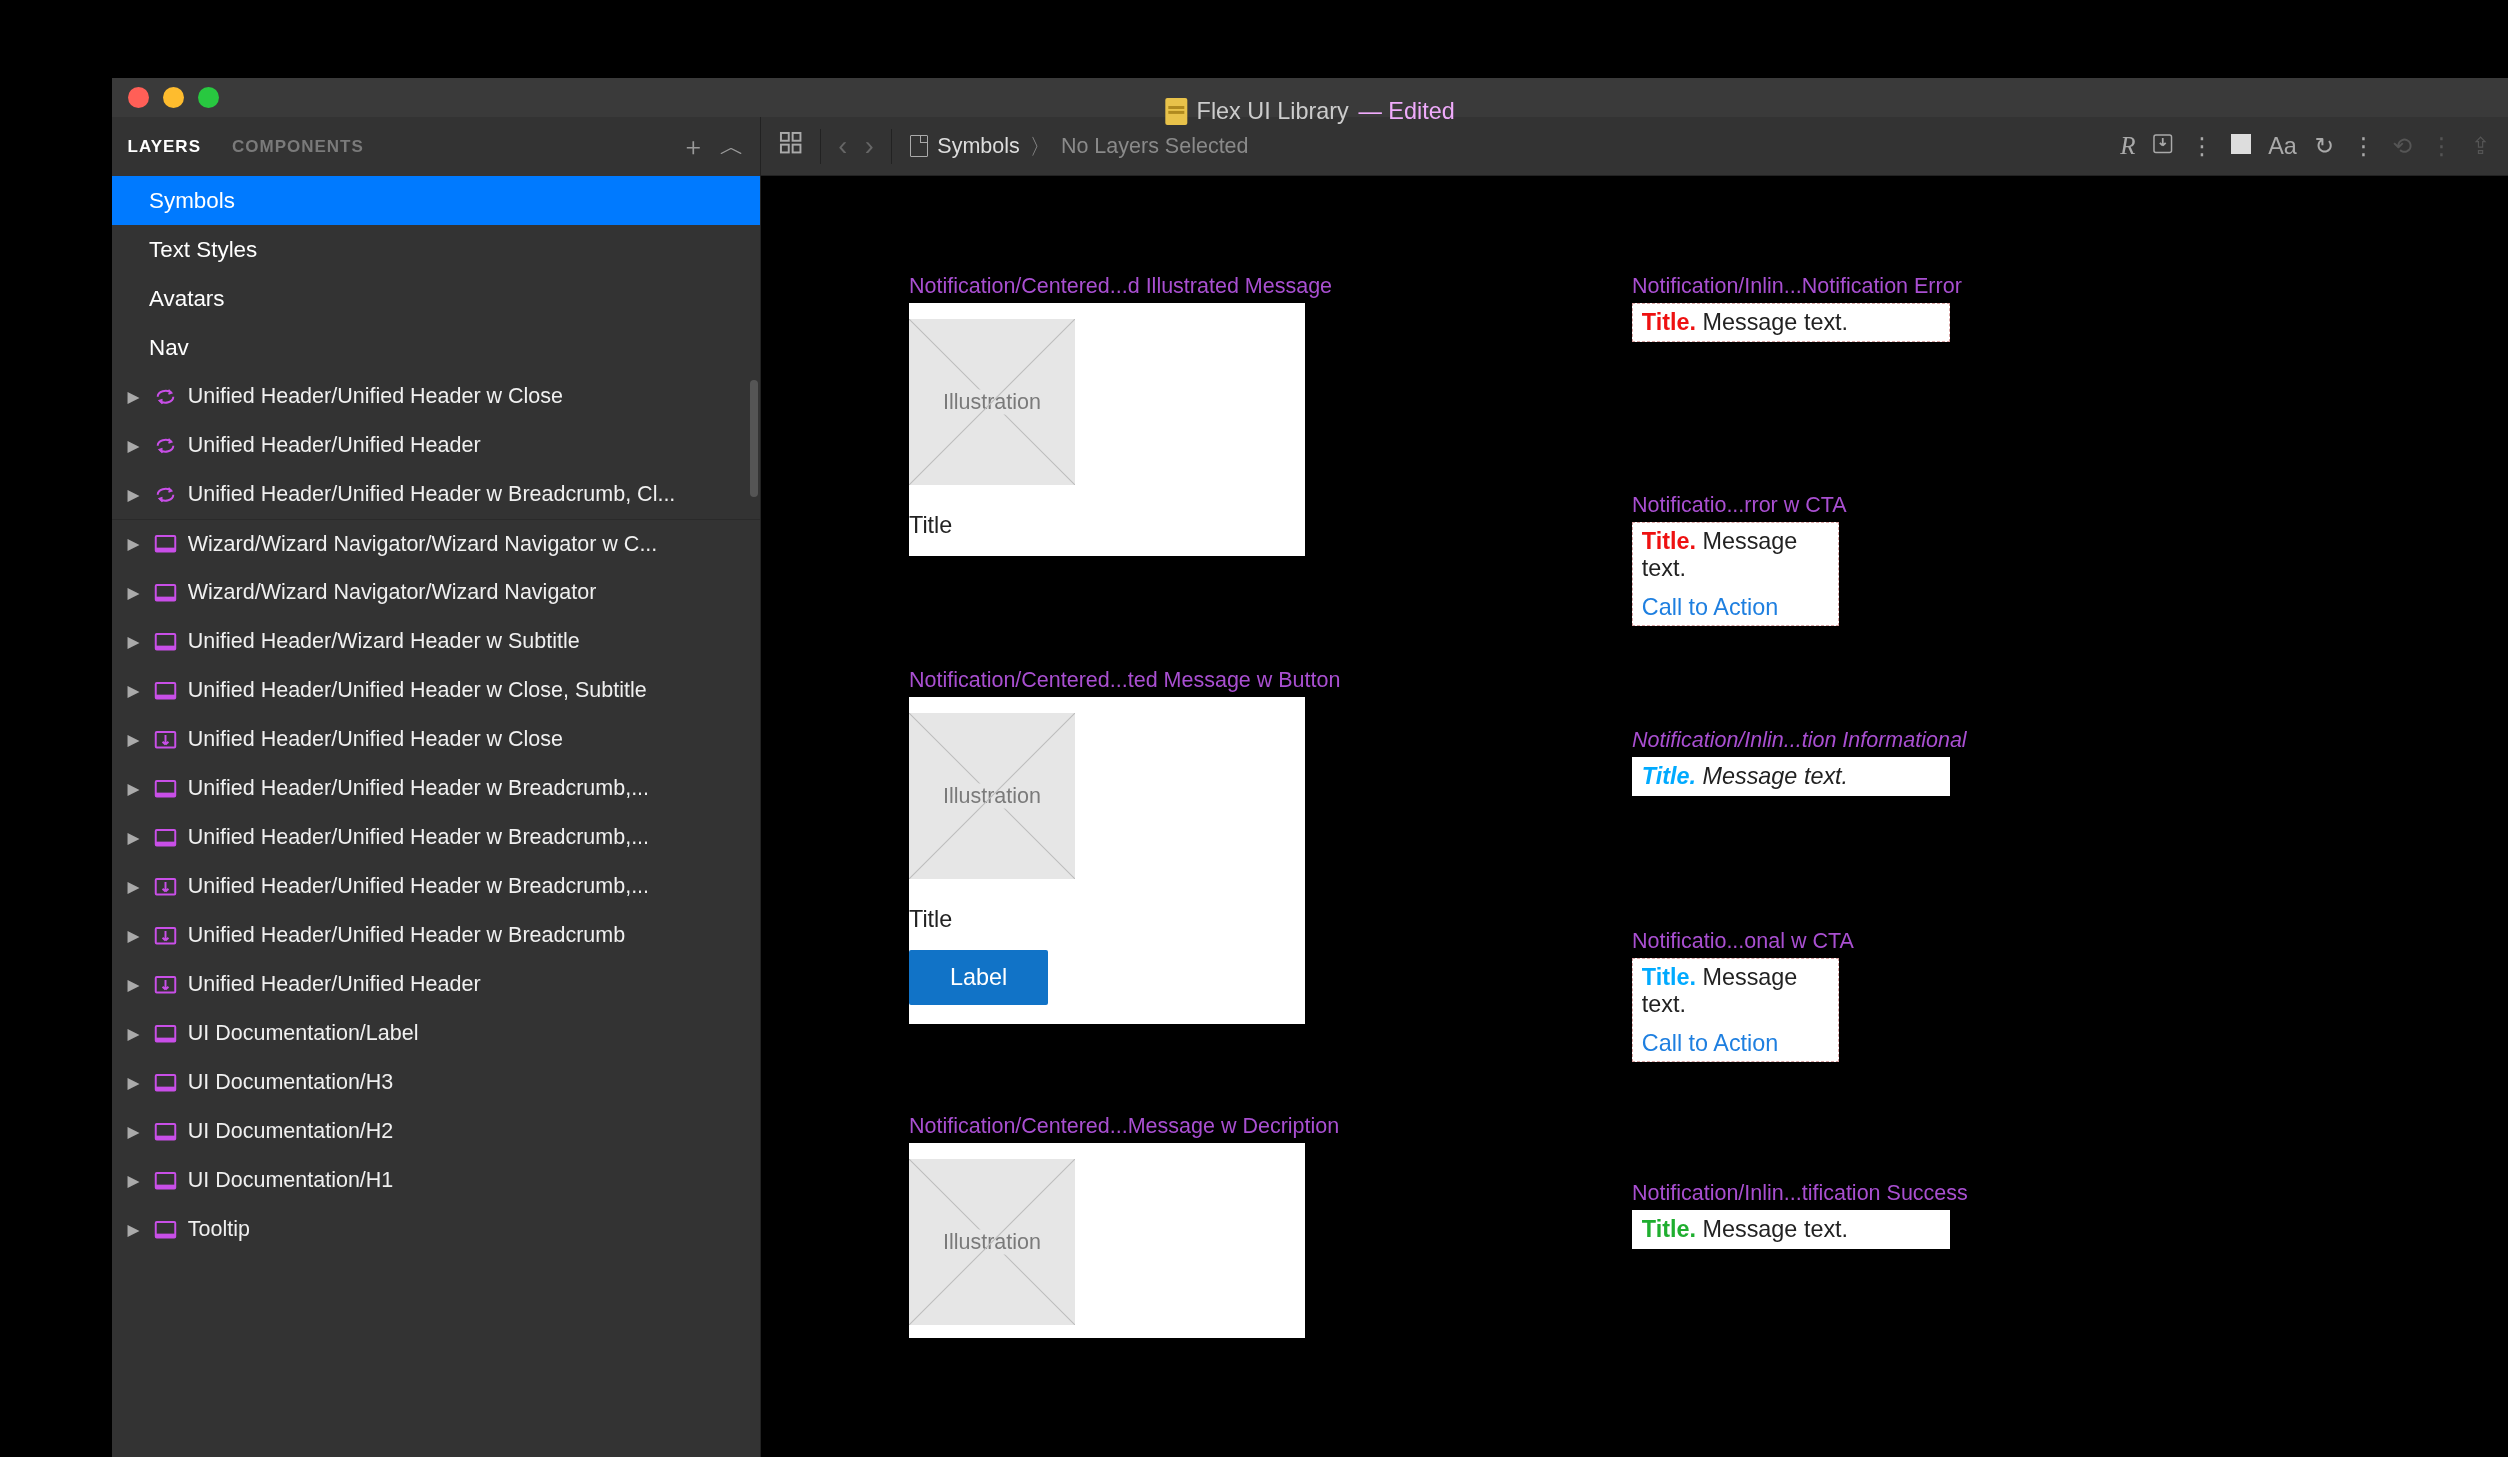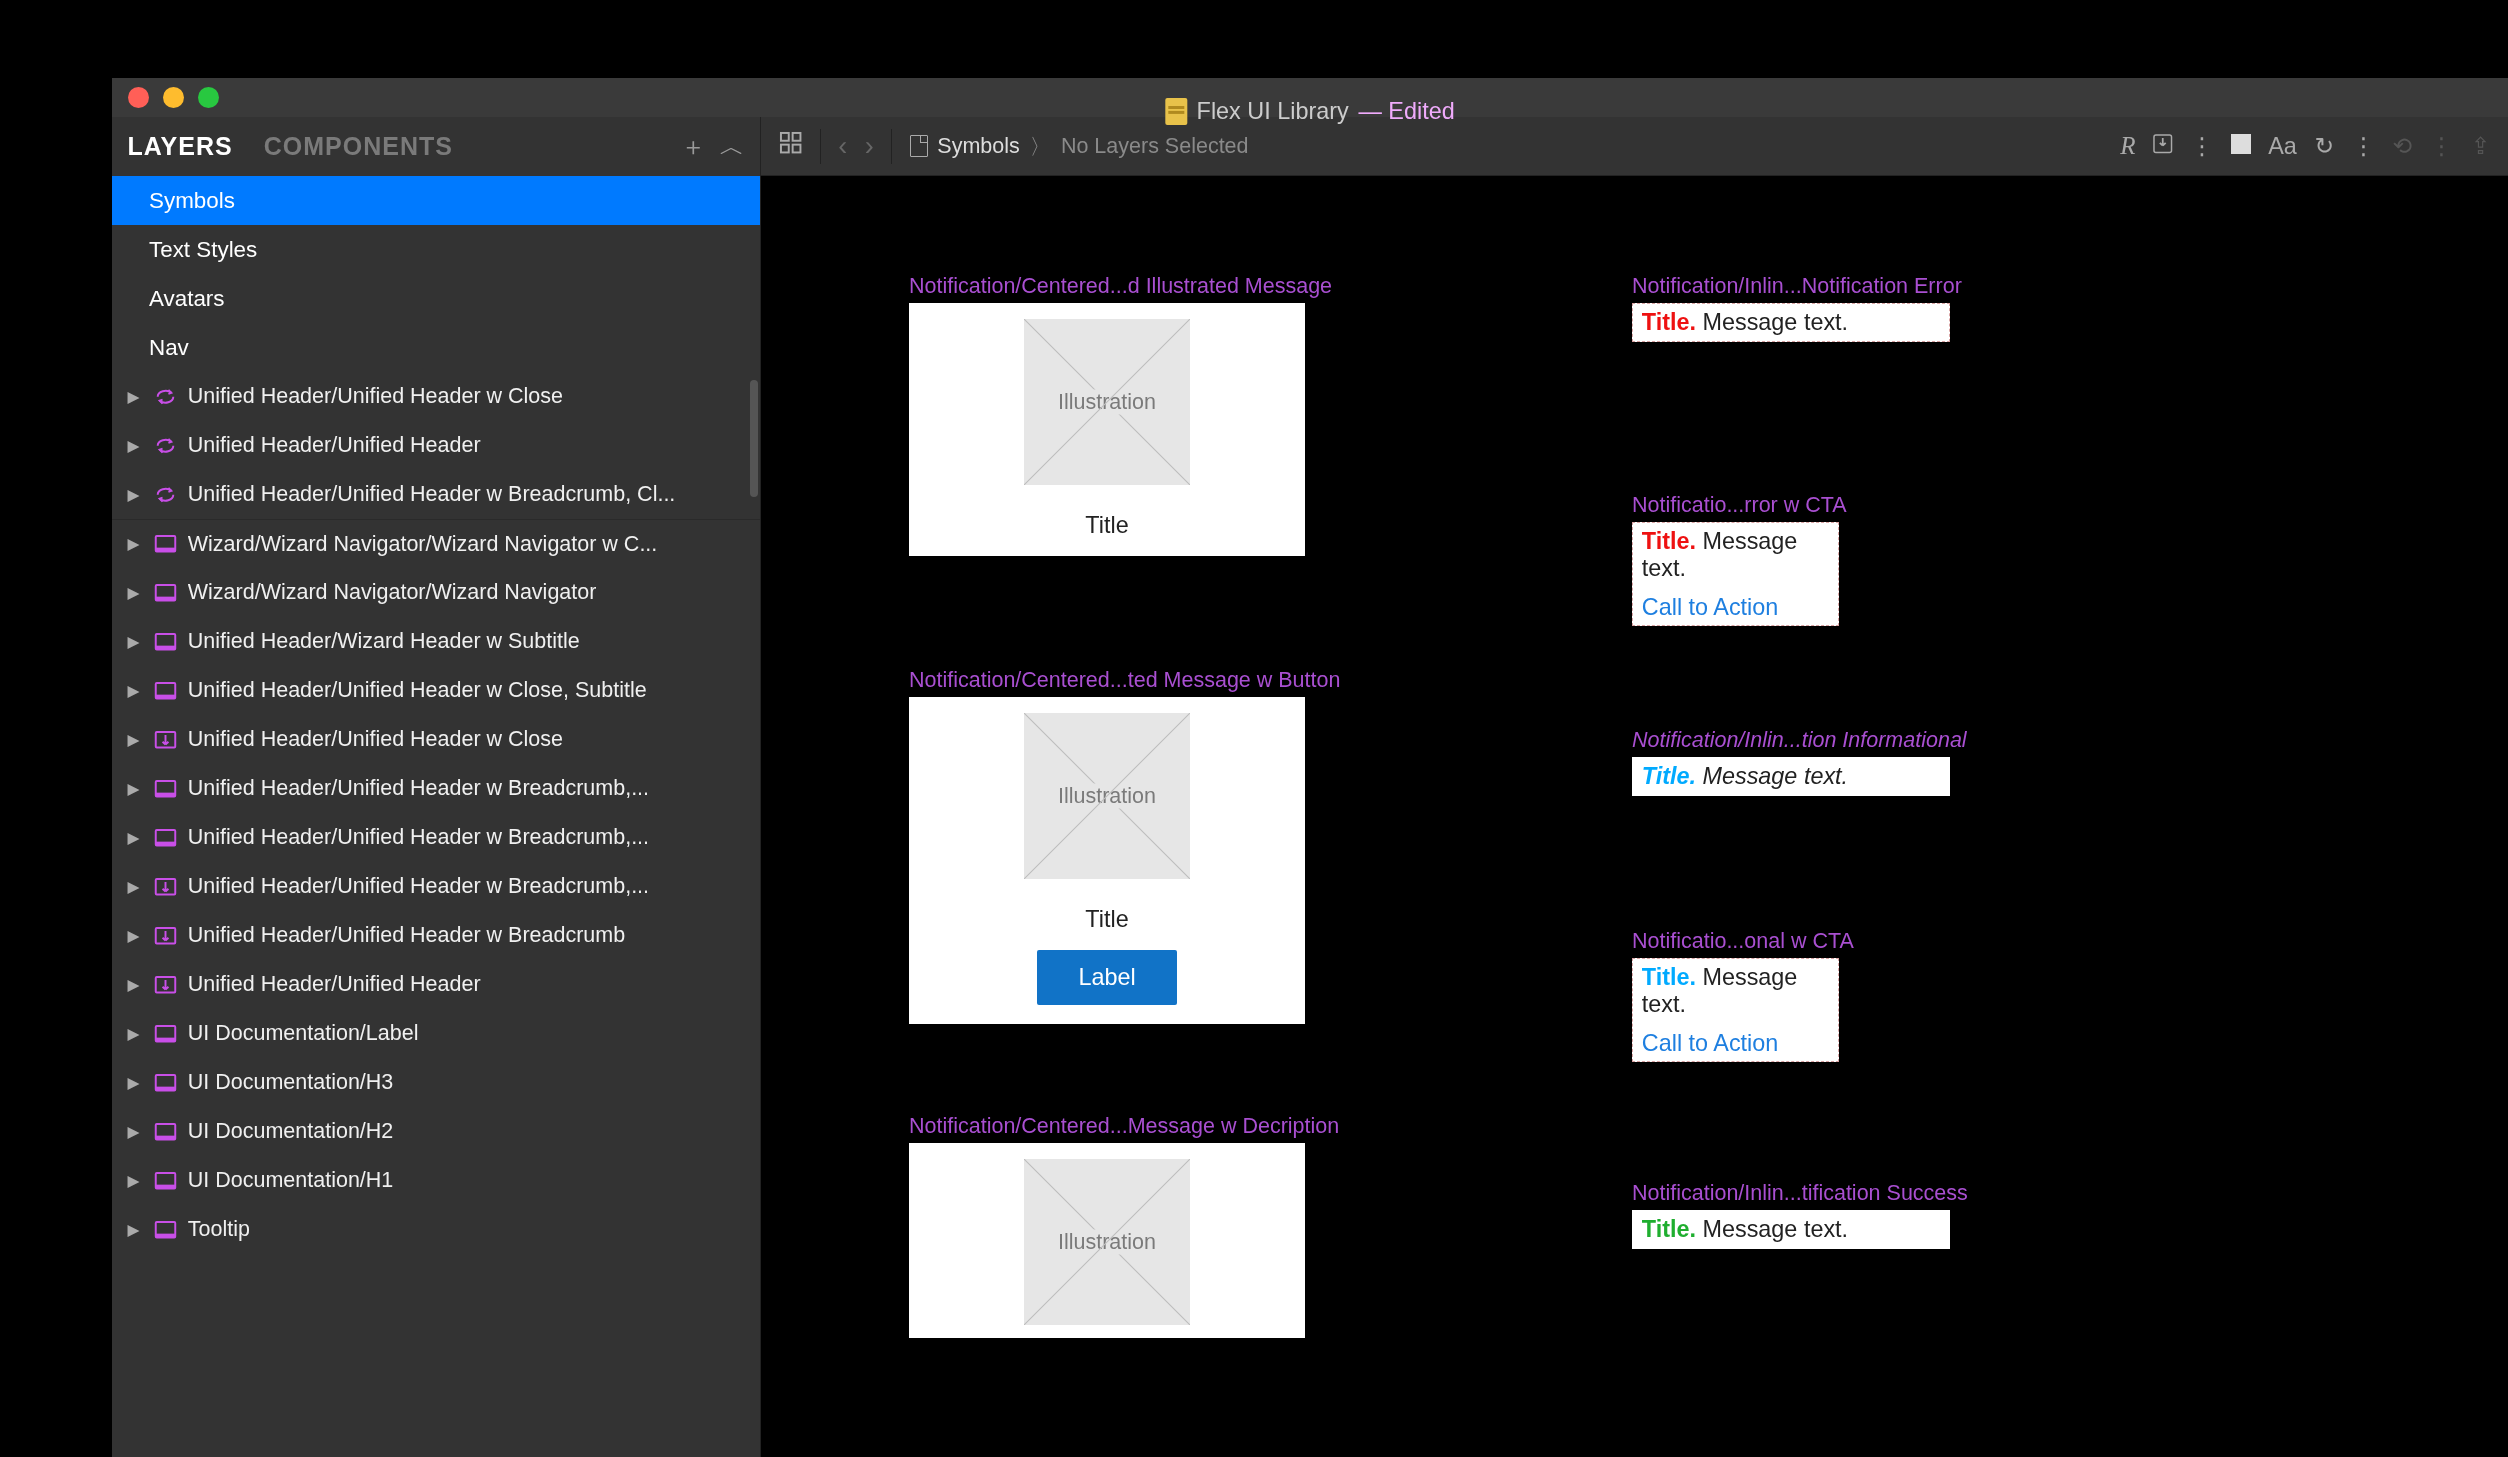--- a/index.html
+++ b/index.html
@@ -11,21 +11,21 @@
 .tl.red { background: #ff5f57; }
 .tl.yellow { background: #febc2e; }
 .tl.green { background: #28c840; }
 .title-center { position: absolute; left: 50%; transform: translateX(-50%); color: #ccc; font-size: 23.4px; display: flex; align-items: center; gap: 9.8px; white-space: nowrap; margin-top: 28px; }
 .title-center .edited { color: #f0abfc; }
 .doc-icon { width: 21.5px; height: 27px; background: #e8c24a; border-radius: 2px; position: relative; display: inline-block; }
 .doc-icon::before { content: ""; position: absolute; top: 7.8px; left: 2.9px; right: 2.9px; height: 2.9px; background: #b08a1f; box-shadow: 0 4.9px 0 #b08a1f; }
 .body-row { display: flex; height: calc(100% - 39px); }
 .sidebar { width: 649px; background: #333; display: flex; flex-direction: column; border-right: 1px solid #222; }
 .sidebar-tabs { height: 59px; background: #333; display: flex; align-items: center; padding: 0 15.6px; }
-.sidebar-tabs .tab { color: #fff; font-size: 25px; font-weight: 700; letter-spacing: 1px; margin-right: 31px; }
+.sidebar-tabs .tab { color: #fff; font-size: 17px; font-weight: 700; letter-spacing: 1px; margin-right: 31px; }
 .sidebar-tabs .tab.inactive { color: #7a7a7a; }
 .sidebar-tabs .spacer { flex: 1; }
 .sidebar-tabs .icon-btn { color: #9a9a9a; font-size: 25px; margin-left: 13.7px; cursor: pointer; }
 .pages { background: #333; }
 .page-row { height: 49px; display: flex; align-items: center; padding-left: 37px; color: #fff; font-size: 22.4px; cursor: pointer; }
 .page-row.selected { background: #007aff; }
 .layers { flex:1; overflow: hidden; position: relative; }
 .layers::after { content:""; position:absolute; top:7.8px; right:2px; width:7.8px; height:117px; background:#555; border-radius:3.9px; }
 .layer-row { height: 49px; display: flex; align-items: center; padding-left: 15.6px; color: #f0f0f0; font-size: 21.5px; cursor: pointer; gap: 9.8px; white-space: nowrap; overflow: hidden; }
 .layer-row.group-start { border-top: 1px solid #2a2a2a; }
@@ -40,21 +40,21 @@
 .toolbar .path { display:flex; align-items:center; gap:9.8px; }
 .toolbar .path .crumb { color:#ddd; }
 .toolbar .path .muted { color:#8a8a8a; }
 .toolbar .icon { color:#aaa; cursor:pointer; font-size:23.4px; }
 .toolbar .nav-arrow { color:#666; cursor:default; font-size:27px; }
 .toolbar .iconR { font-family: "Times New Roman", serif; font-style: italic; font-size:25px; }
 .toolbar .square { width:19.5px; height:19.5px; background:#ddd; display:inline-block; }
 .canvas { flex:1; background:#000; position:relative; overflow:hidden; }
 .artboard { position:absolute;border-radius:15px; }
 .ab-label { color:#a94fd1; font-size:21.5px; position:absolute; top:-29px; left:0; white-space:nowrap; }
-.card { background:#fff; display:flex; flex-direction:column; align-items:center; }
+.card { background:#fff; display:flex; flex-direction:column; align-items:flex-start; }
 .illus { width:166px; height:166px; background:#e6e6e6; position:relative; margin-top:15.6px; }
 .illus::before, .illus::after { content:""; position:absolute; inset:0; }
 .illus::before { background: linear-gradient(to top right, transparent calc(50% - 1px), #bfbfbf, transparent calc(50% + 1px)); }
 .illus::after  { background: linear-gradient(to top left,  transparent calc(50% - 1px), #bfbfbf, transparent calc(50% + 1px)); }
 .illus-label { position:absolute; top:50%; left:50%; transform:translate(-50%,-50%); color:#7a7a7a; font-size:21.5px; background:#e6e6e6; padding:0 5.9px; }
 .card .title { color:#222; font-size:23.4px; margin:27px 0 17.6px; }
 .btn { background:#1173c7; color:#fff; padding:13.7px 41px; font-size:23.4px; border-radius:2px; margin-bottom:19.5px; }
 .inline-note { background:#fff; padding:5.9px 9.8px; font-size:23.4px; display:inline-block; }
 .inline-note.dashed { outline:1px dashed #d9a3a3; outline-offset:-1px; }
 .inline-note .t-red { color:#e11; font-weight:700; }

